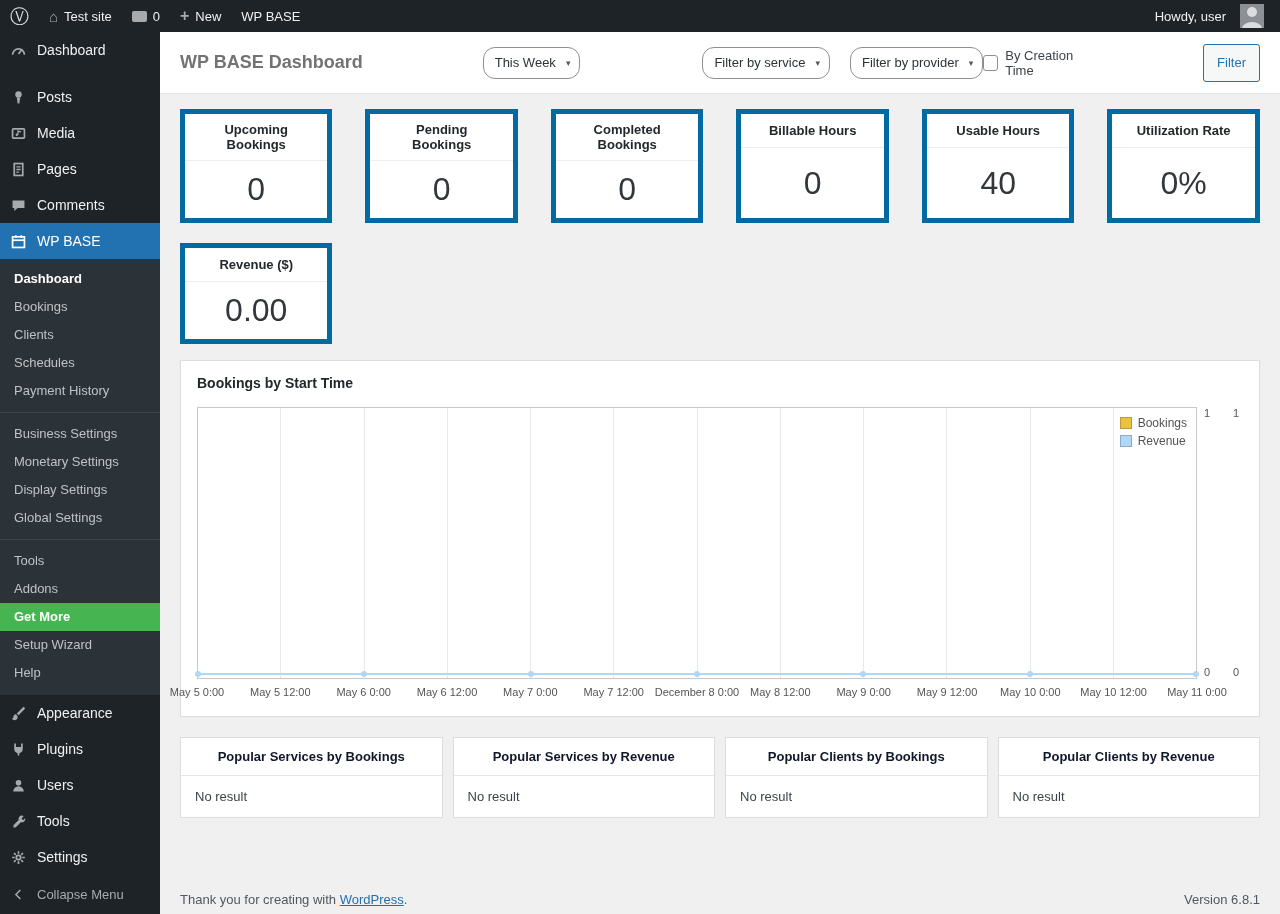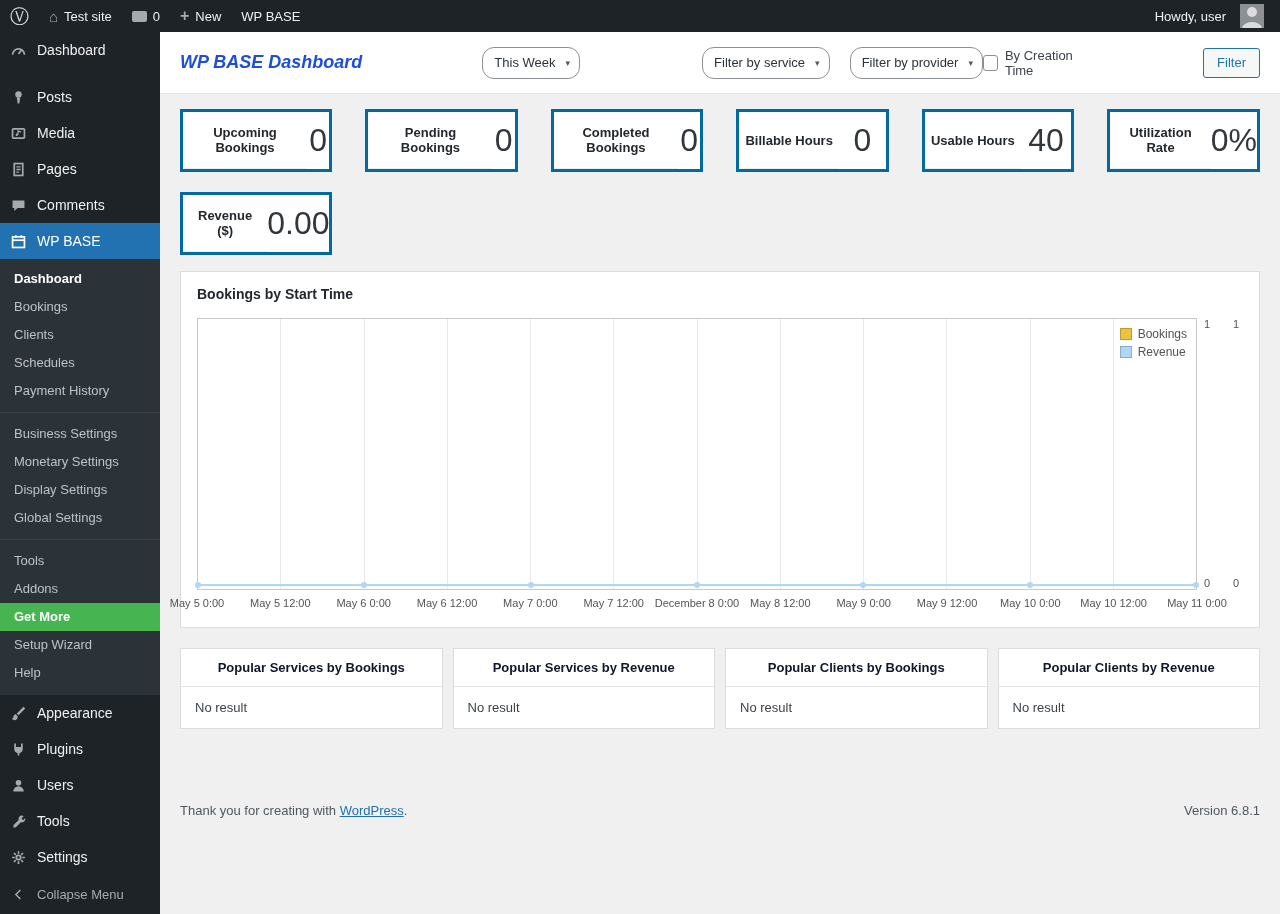--- a/index.html
+++ b/index.html
@@ -44,38 +44,38 @@
   .submenu-item.current { color:#fff; font-weight:bold; }
   .submenu-item.getmore { background:#46b450; color:#fff; font-weight:bold; }
   .submenu-divider { border-top:1px solid #3c434a; margin:7px 0; }
   .collapse-btn { position:absolute; bottom:0; left:0; right:0; display:flex; align-items:center; gap:9px;
     padding:10px 8px; color:#a7aaad; font-size:13px; cursor:pointer; }
   .collapse-btn .mi-icon svg { width:15px; height:15px; }
 
   
   .content { margin-left:160px; padding-top:32px; }
   .page-head { background:#fff; display:flex; align-items:center; height:62px; padding:0 20px; border-bottom:1px solid #e5e5e5; }
-  .page-title { font-size:18px; font-weight:bold; color:#1d4ed8; white-space:nowrap;font-style:italic; }
+  .page-title { font-size:18px; font-weight:bold; color:#737373; white-space:nowrap; }
   .wselect { height:32px; background:#fff; border:1px solid #8c8f94; border-radius:12px; display:flex;
     align-items:center; gap:10px; padding:0 9px 0 11px; font-size:13px; color:#2c3338; cursor:pointer; white-space:nowrap; }
   .wselect .chev { font-size:9px; color:#50575e; }
   .sel-period { margin-left:120px; }
   .sel-service { margin-left:122px; }
   .sel-provider { margin-left:20px; }
   .creation { display:flex; align-items:center; gap:7px; margin-left:auto; color:#3c434a; }
   .checkbox { width:16px; height:16px; border:1px solid #8c8f94; border-radius:3px; background:#fff; cursor:pointer; }
-  .btn-filter { margin-left:106px; height:30px; padding:0 13px; background:#f6f7f7; border:1px solid #2271b1;
+  .btn-filter { margin-left:106px; height:38px; padding:0 13px; background:#f6f7f7; border:1px solid #2271b1;
     border-radius:3px; color:#2271b1; font-size:13px; cursor:pointer; font-family:inherit; }
 
   .wrap { padding:15px 20px 0; }
 
   
   .stats-row { display:flex; flex-wrap:wrap; gap:20px 33px; }
-  .stat-card { background:#fff; border:3px solid #0369a1; flex:0 0 calc((100% - 165px)/6);
-    display:flex; flex-direction:row; }
+  .stat-card { background:#fff; border:5px solid #0369a1; flex:0 0 calc((100% - 165px)/6);
+    display:flex; flex-direction:column; }
   .stat-title { display:flex; align-items:center; justify-content:center; text-align:center;
     font-weight:bold; font-size:13px; color:#23282d; padding:8px 6px; border-bottom:1px solid #eeeeee; min-height:34px; }
   .stat-title span { max-width:112px; display:inline-block; }
   .stat-value { flex:1; display:flex; align-items:center; justify-content:center;
     font-size:32px; color:#32373c; padding:10px 0; }
 
   
   .panel { background:#fff; border:1px solid #dcdcde; }
   .chart-panel { margin-top:16px; padding:12px 16px 14px; }
   .chart-title { font-size:14px; font-weight:bold; color:#23282d; margin:2px 0 16px; }

